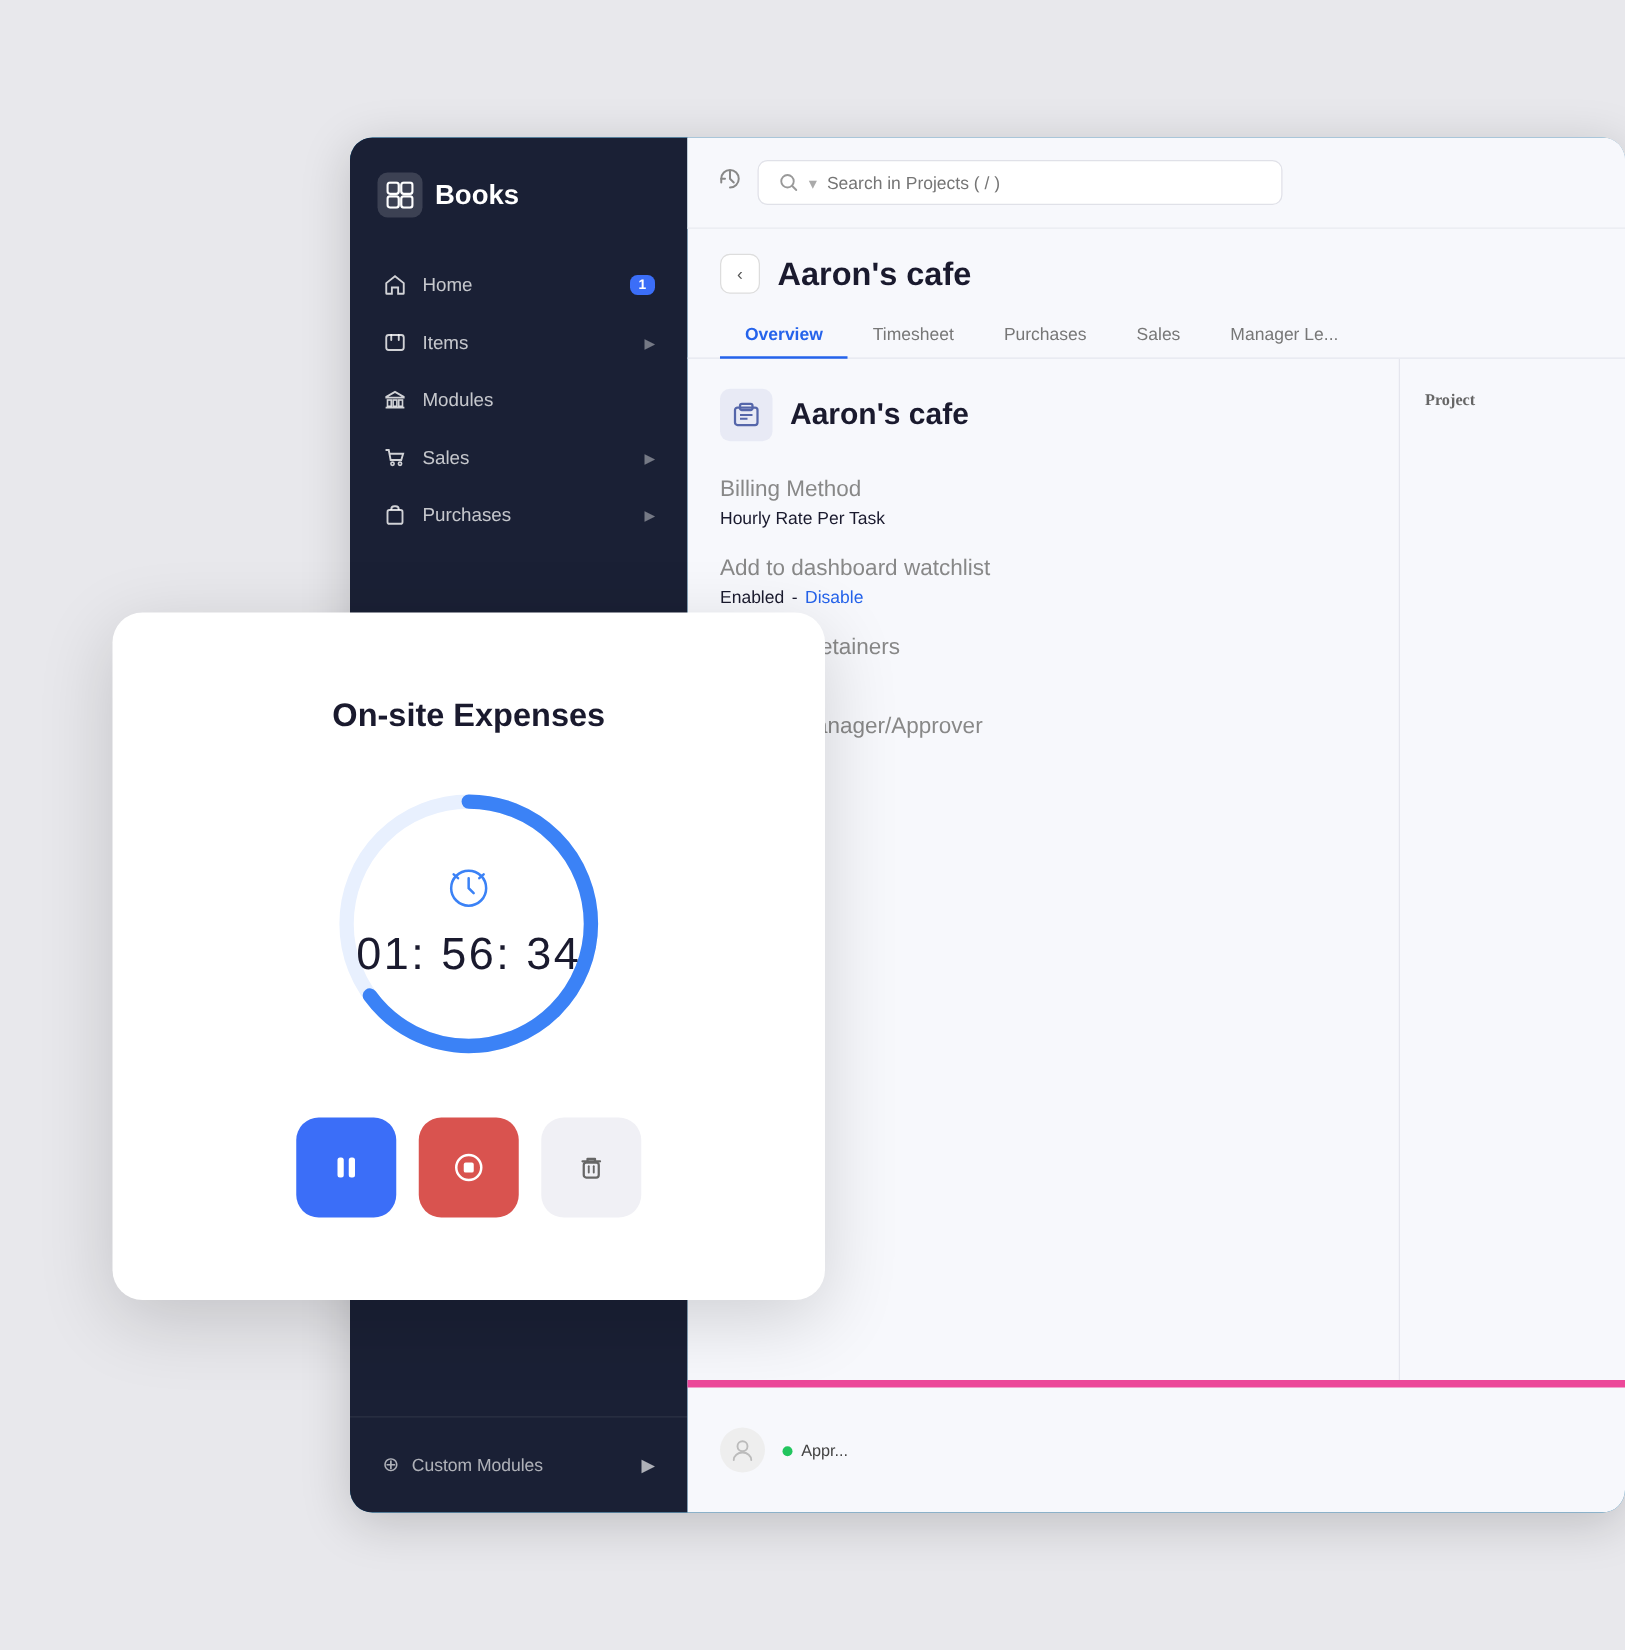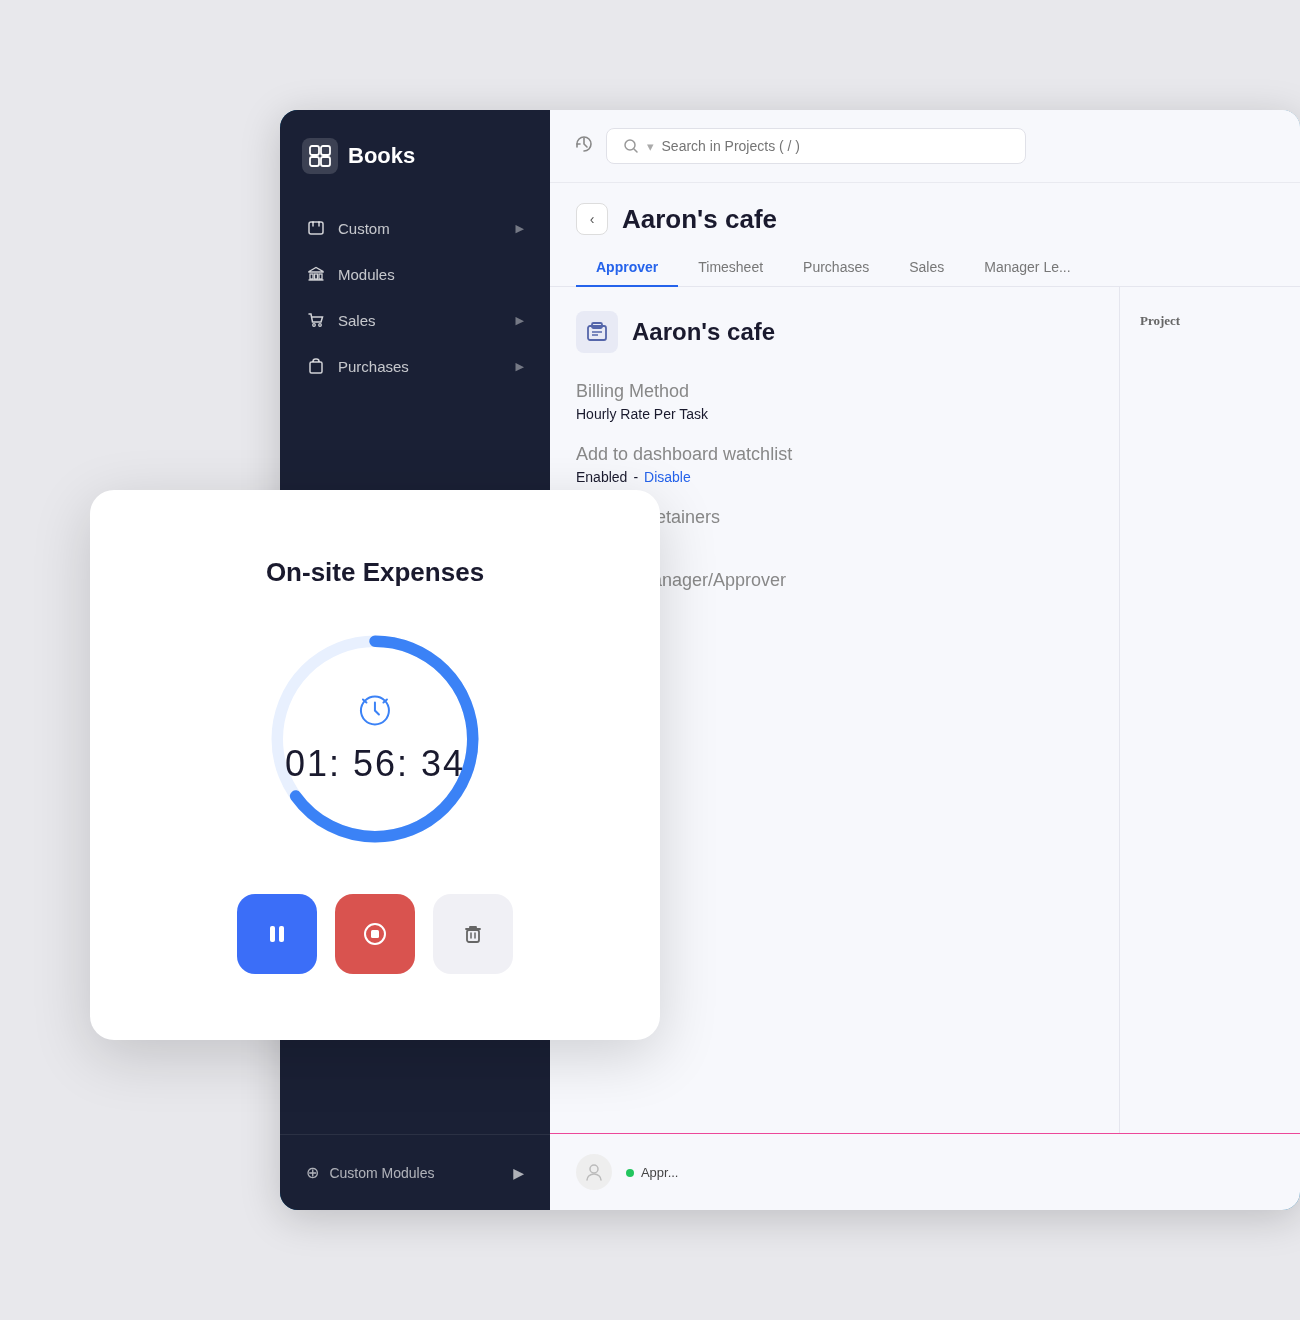--- a/index.html
+++ b/index.html
@@ -322,22 +322,22 @@
 
     .right-label {
       font-size: 13px;
       color: #666;
       font-weight: 600;
       font-family: Liberation Serif, serif;
     }
 
     
     .bottom-area {
-      padding: 20px 26px;
-      border-top: 1px solid #ec4899;
+      padding: 32px 26px;
+      border-top: 6px solid #ec4899;
       display: flex;
       align-items: center;
       gap: 14px;
     }
 
     .user-avatar {
       width: 36px;
       height: 36px;
       background: #eee;
       border-radius: 50%;
@@ -469,29 +469,38 @@
           <rect x="12" y="1" width="9" height="9" rx="2" stroke="white" stroke-width="1.8" fill="none"></rect>
           <rect x="1" y="12" width="9" height="9" rx="2" stroke="white" stroke-width="1.8" fill="none"></rect>
           <rect x="12" y="12" width="9" height="9" rx="2" stroke="white" stroke-width="1.8" fill="none"></rect>
         </svg>
       </div>
       <span class="sidebar-logo-text">Books</span>
     </div>
 
     <div class="sidebar-nav">
 
+      <div class="sidebar-item">
+        <span class="item-icon">
+          <svg width="18" height="18" viewBox="0 0 18 18" fill="none">
+            <path d="M2 7.5L9 2L16 7.5V15.5C16 15.776 15.776 16 15.5 16H11.5V11H6.5V16H2.5C2.224 16 2 15.776 2 15.5V7.5Z" stroke="rgba(255,255,255,0.8)" stroke-width="1.5" fill="none"></path>
+          </svg>
+        </span>
+        <span>Home</span>
+        <span class="badge">1</span>
+      </div>
 
       <div class="sidebar-item">
         <span class="item-icon">
           <svg width="18" height="18" viewBox="0 0 18 18" fill="none">
             <rect x="2" y="3" width="14" height="12" rx="2" stroke="rgba(255,255,255,0.8)" stroke-width="1.5" fill="none"></rect>
             <path d="M6 3V7M12 3V7" stroke="rgba(255,255,255,0.8)" stroke-width="1.5" stroke-linecap="round"></path>
           </svg>
         </span>
-        <span>Custom</span>
+        <span>Items</span>
         <span class="chevron">▶</span>
       </div>
 
       <div class="sidebar-item">
         <span class="item-icon">
           <svg width="18" height="18" viewBox="0 0 18 18" fill="none">
             <path d="M2 6.5L9 2.5L16 6.5V7H2V6.5Z" stroke="rgba(255,255,255,0.8)" stroke-width="1.4" fill="none"></path>
             <rect x="3" y="9" width="3" height="5" stroke="rgba(255,255,255,0.8)" stroke-width="1.3" fill="none"></rect>
             <rect x="7.5" y="9" width="3" height="5" stroke="rgba(255,255,255,0.8)" stroke-width="1.3" fill="none"></rect>
             <rect x="12" y="9" width="3" height="5" stroke="rgba(255,255,255,0.8)" stroke-width="1.3" fill="none"></rect>
@@ -553,21 +562,21 @@
         <input type="text" placeholder="Search in Projects ( / )" style="">
       </div>
     </div>
 
     <div class="project-header">
       <div class="back-btn">‹</div>
       <h1 class="project-title">Aaron's cafe</h1>
     </div>
 
     <div class="tabs">
-      <div class="tab active">Approver</div>
+      <div class="tab active">Overview</div>
       <div class="tab">Timesheet</div>
       <div class="tab">Purchases</div>
       <div class="tab">Sales</div>
       <div class="tab">Manager Le...</div>
     </div>
 
     <div class="overview-body">
       <div class="overview-left">
 
         <div class="project-info-header">

